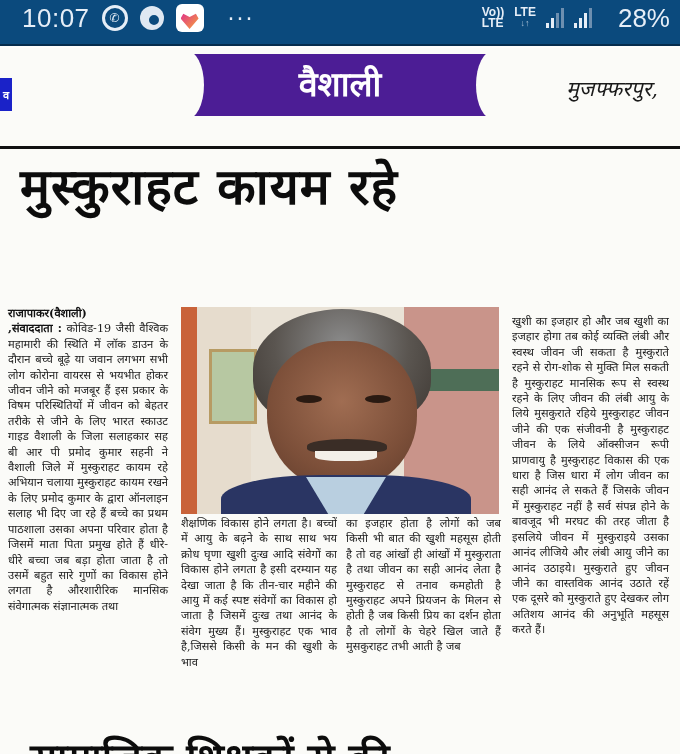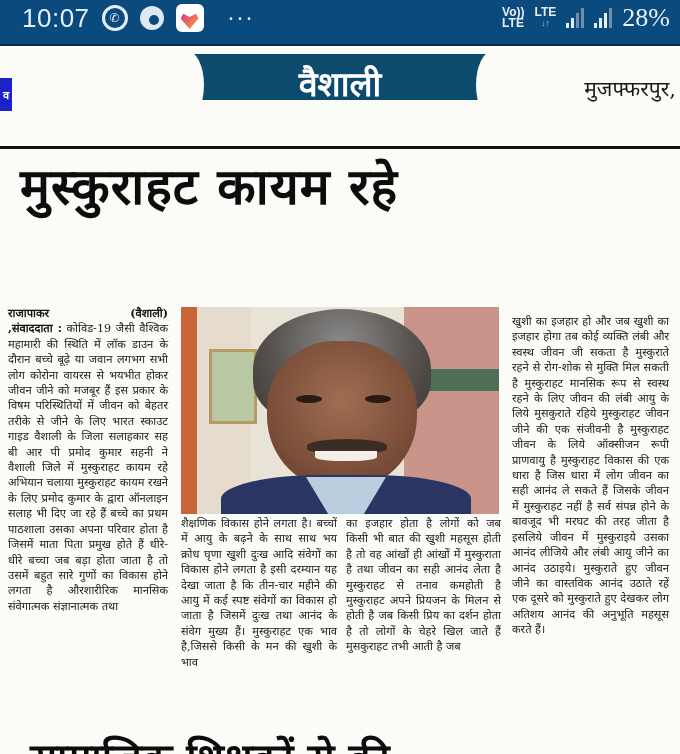--- a/index.html
+++ b/index.html
@@ -20,45 +20,45 @@
   .heart-app { width: 28px; height: 28px; border-radius: 6px; background: #fff; }
   .heart-app span { display:block; width: 18px; height: 16px; margin: 6px auto 0; background: linear-gradient(135deg, #e0338a, #f6a53a); clip-path: polygon(50% 100%, 0 35%, 15% 5%, 50% 25%, 85% 5%, 100% 35%); }
   .sb-dots { margin-left: 24px; font-size: 22px; letter-spacing: 2px; }
   .sb-right { margin-left: auto; display: flex; align-items: center; gap: 10px; }
   .volte { font-family: "Liberation Sans", sans-serif; font-size: 12px; font-weight: bold; line-height: 11px; text-align: left; }
   .lte2 { font-family: "Liberation Sans", sans-serif; font-size: 12px; font-weight: bold; line-height: 11px; text-align: center; }
   .lte2 small { display: block; font-size: 9px; opacity: 0.7; }
   .signal { display: inline-flex; align-items: flex-end; gap: 2px; height: 20px; }
   .signal i { display: block; width: 3px; background: #e6eef7; }
   .signal i.dim { background: #6d8fb0; }
-  .battery { font-family: Liberation Serif, serif; font-size: 26px; }
+  .battery { font-family: Liberation Sans, sans-serif; font-size: 26px; margin-left: 16px; }
 
   
   .paper { position: absolute; left: 0; top: 48px; width: 680px; height: 706px; background: #fbfbf8; overflow: hidden; }
   .left-tab { position: absolute; left: 0; top: 30px; width: 12px; height: 33px; background: #1a22c8; color:#fff; font-size: 11px; font-weight: bold; display:flex; align-items:center; justify-content:center; }
-  .banner { position: absolute; left: 186px; top: 6px; width: 308px; height: 46px; background: #0c4a6e; }
+  .banner { position: absolute; left: 186px; top: 6px; width: 308px; height: 62px; background: #4c1d95; }
   .banner::before, .banner::after { content: ""; position: absolute; top: -4px; width: 36px; height: 70px; background: #fbfbf8; border-radius: 50%; }
   .banner::before { left: -18px; }
   .banner::after { right: -18px; }
   .banner-text { position: absolute; left: 0; right: 0; top: 6px; text-align: center; color: #fff; font-size: 34px; font-weight: bold; font-family: "DejaVu Sans", sans-serif; }
-  .city { position: absolute; right: 4px; top: 26px; font-size: 21px; font-family: "DejaVu Serif", serif; color: #1a1a1a; }
+  .city { position: absolute; right: 22px; top: 26px; font-size: 21px; font-family: "DejaVu Serif", serif; color: #1a1a1a; font-style: italic; }
   .rule { position: absolute; left: 0; top: 98px; width: 680px; height: 3px; background: #111; }
 
   .headline { position: absolute; left: 20px; top: 108px; width: 660px; font-family: "DejaVu Sans", sans-serif; font-weight: bold; color: #0c0c0c; white-space: nowrap; }
   .hl1 { font-size: 50px; line-height: 62px; letter-spacing: 1px; }
   .hl2 { font-size: 50px; line-height: 60px; letter-spacing: 1px; }
 
   
   .col { position: absolute; font-family: "DejaVu Serif", serif; font-size: 11.2px; line-height: 15.4px; color: #222; text-align: justify; }
   .col1 { left: 8px; top: 258px; width: 160px; }
   .col2 { left: 181px; top: 468px; width: 156px; }
   .col3 { left: 346px; top: 468px; width: 155px; }
   .col4 { left: 512px; top: 266px; width: 157px; }
   .dateline { font-weight: bold; color: #111; }
-  .dateline .place { display: flex; justify-content: space-between; }
+  .dateline .place { display: flex; justify-content: flex-start; }
 
   
   .photo { position: absolute; left: 181px; top: 259px; width: 318px; height: 207px; overflow: hidden;
     background: linear-gradient(90deg, #c9633a 0 5%, #e6dccd 5% 22%, #e9e2d6 22% 70%, #c9948a 70% 100%); }
   .photo .frame { position: absolute; left: 28px; top: 42px; width: 48px; height: 75px; background: #b7c8a2; border: 3px solid #b79b63; }
   .photo .beam { position: absolute; right: 0; top: 62px; width: 80px; height: 22px; background: #4e6e57; }
   .photo .hair { position: absolute; left: 72px; top: 2px; width: 178px; height: 120px; border-radius: 50% 50% 40% 40%; background: radial-gradient(circle at 50% 30%, #8b8b8b 0%, #5a5550 55%, #3c3631 100%); }
   .photo .face { position: absolute; left: 86px; top: 34px; width: 150px; height: 150px; border-radius: 45% 45% 50% 50%; background: radial-gradient(circle at 50% 40%, #a06d52 0%, #7c4f39 60%, #5e3a2a 100%); }
   .photo .eyes { position: absolute; left: 115px; top: 88px; width: 95px; height: 10px; display:flex; justify-content: space-between; }
   .photo .eyes i { display:block; width: 26px; height: 8px; border-radius: 50%; background: #2a1a12; }

